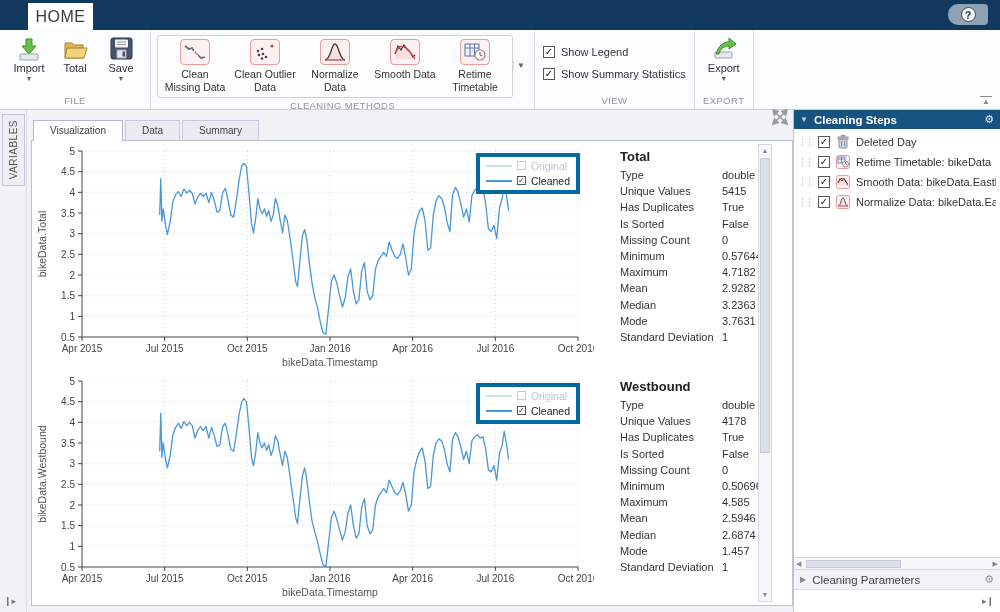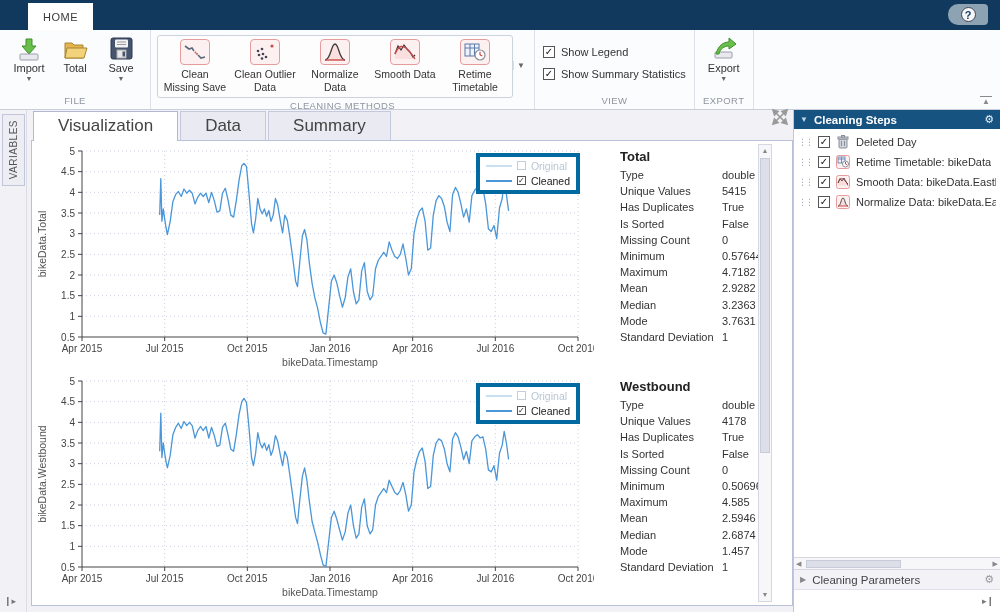--- a/index.html
+++ b/index.html
@@ -2,21 +2,21 @@
 <html><head>
 <meta charset="utf-8">
 <style>
   * { box-sizing: border-box; margin: 0; padding: 0; }
   html,body { width:1000px; height:612px; overflow:hidden;
     font-family:"Liberation Sans","DejaVu Sans",sans-serif; background:#f2f2f6; color:#333; }
 
   
   .titlebar { height:30px; background:#11395e; position:relative; display:flex; align-items:flex-end; }
   .home-tab { margin-left:28px; width:65px; height:27px; background:#fff; display:flex;
-    align-items:center; justify-content:center; font-size:11px; color:#3a3a3a; letter-spacing:.5px; }
+    align-items:center; justify-content:center; font-size:16px; color:#3a3a3a; letter-spacing:.5px; }
   .help-btn { position:absolute; right:12px; top:4px; width:40px; height:21px; background:#8da2b2;
     border-radius:10px 4px 4px 10px; display:flex; align-items:center; justify-content:center; cursor:pointer; }
   .help-q { width:15px; height:15px; border-radius:50%; background:#f4f6f8; border:1px solid #445;
     font-size:11px; font-weight:bold; color:#163a5e; display:flex; align-items:center; justify-content:center; }
 
   
   .ribbon { height:80px; background:#fbfcfd; border-bottom:1px solid #c9cedb; display:flex; position:relative; }
   .rgroup { display:flex; flex-direction:column; border-right:1px solid #dde0e8; padding:3px 6px 0 6px; }
   .rgroup-body { flex:1; display:flex; align-items:flex-start; }
   .rgroup-label { text-align:center; font-size:9.5px; color:#8d95a0; padding:2px 0 3px; letter-spacing:.4px; }
@@ -41,21 +41,21 @@
   
   .main { display:flex; height:502px; }
   .varstrip { width:27px; background:#f1f1f6; border-right:1px solid #dcdce6; position:relative; }
   .vartab { position:absolute; top:4px; left:2px; width:23px; height:72px; background:#eceef4;
     border:1px solid #c2c6da; display:flex; align-items:center; justify-content:center; cursor:pointer; }
   .vartab span { writing-mode:vertical-rl; transform:rotate(180deg); font-size:10px; color:#555; letter-spacing:.5px; }
   .strip-expand { position:absolute; bottom:6px; left:4px; font-size:9px; color:#777; cursor:pointer; }
 
   .docwrap { flex:1; position:relative; padding:6px 0 0 4px; }
   .tabs { display:flex; gap:2px; margin-left:2px; height:24px; align-items:flex-end; }
-  .tab { padding:4px 24px 4px; font-size:17px; color:#444; background:#e9eaf2; border:1px solid #c5c9dd;
+  .tab { padding:4px 16px 4px; font-size:10px; color:#444; background:#e9eaf2; border:1px solid #c5c9dd;
     border-bottom:none; cursor:pointer; }
   .tab.active { background:#fff; border-color:#b2b8d2; position:relative; z-index:2; padding-bottom:5px; margin-bottom:-1px; }
   .docbody { background:#fff; border:1px solid #b9c0da; height:466px; position:relative; padding:2px 0 0 2px; }
   .doc-expand { position:absolute; top:-2px; right:4px; z-index:3; cursor:pointer; }
 
   .chart-row { display:flex; height:230px; }
   .chart { position:relative; width:560px; flex:0 0 auto; }
   .legend { position:absolute; border:4px solid #0369a1; background:#fff; padding:1px 6px 2px; font-size:10.5px; }
   .legrow { display:flex; align-items:center; gap:5px; height:15px; }
   .legline { width:26px; border-top:2px solid; flex:0 0 auto; }
@@ -155,21 +155,21 @@
         <div class="cmbtn">
           <span class="cm-icon">
             <svg width="24" height="20" viewBox="0 0 24 20">
                 <polyline points="2,4 6,7 9,6 11,9" fill="none" stroke="#5a6a7a" stroke-width="1.6"></polyline>
                 <polyline points="15,13 18,16 22,15" fill="none" stroke="#5a6a7a" stroke-width="1.6"></polyline>
                 <circle cx="12.5" cy="10.5" r="0.9" fill="#c55"></circle>
                 <circle cx="14" cy="12" r="0.9" fill="#c55"></circle>
               </svg>
           </span>
           <span class="cm-label">Clean
-Missing Save</span>
+Missing Data</span>
         </div>
         <div class="cmbtn">
           <span class="cm-icon">
             <svg width="24" height="20" viewBox="0 0 24 20">
                 <circle cx="5" cy="9" r="1.3" fill="#445"></circle>
                 <circle cx="9" cy="7" r="1.3" fill="#445"></circle>
                 <circle cx="6" cy="13" r="1.3" fill="#445"></circle>
                 <circle cx="10" cy="12" r="1.3" fill="#445"></circle>
                 <circle cx="13" cy="15" r="1.3" fill="#445"></circle>
                 <circle cx="9" cy="16.5" r="1.3" fill="#445"></circle>

